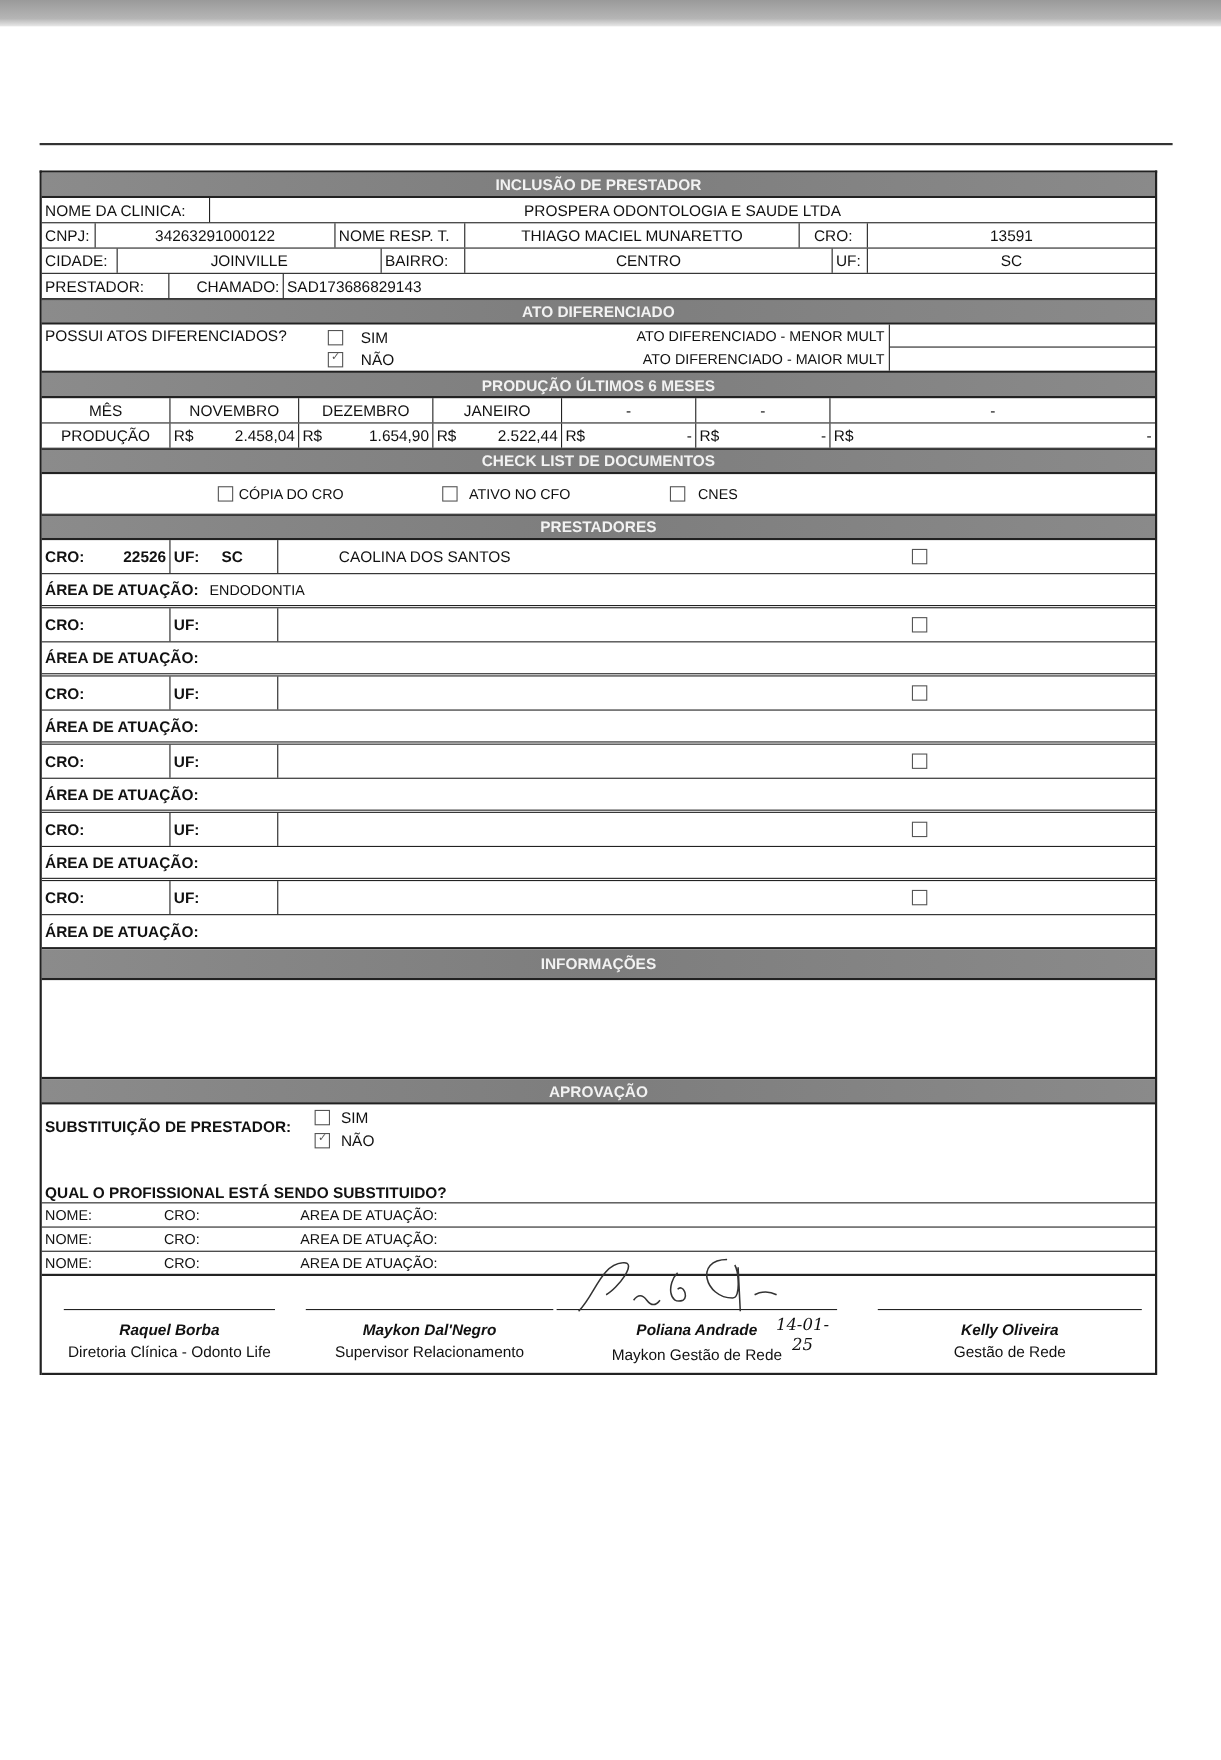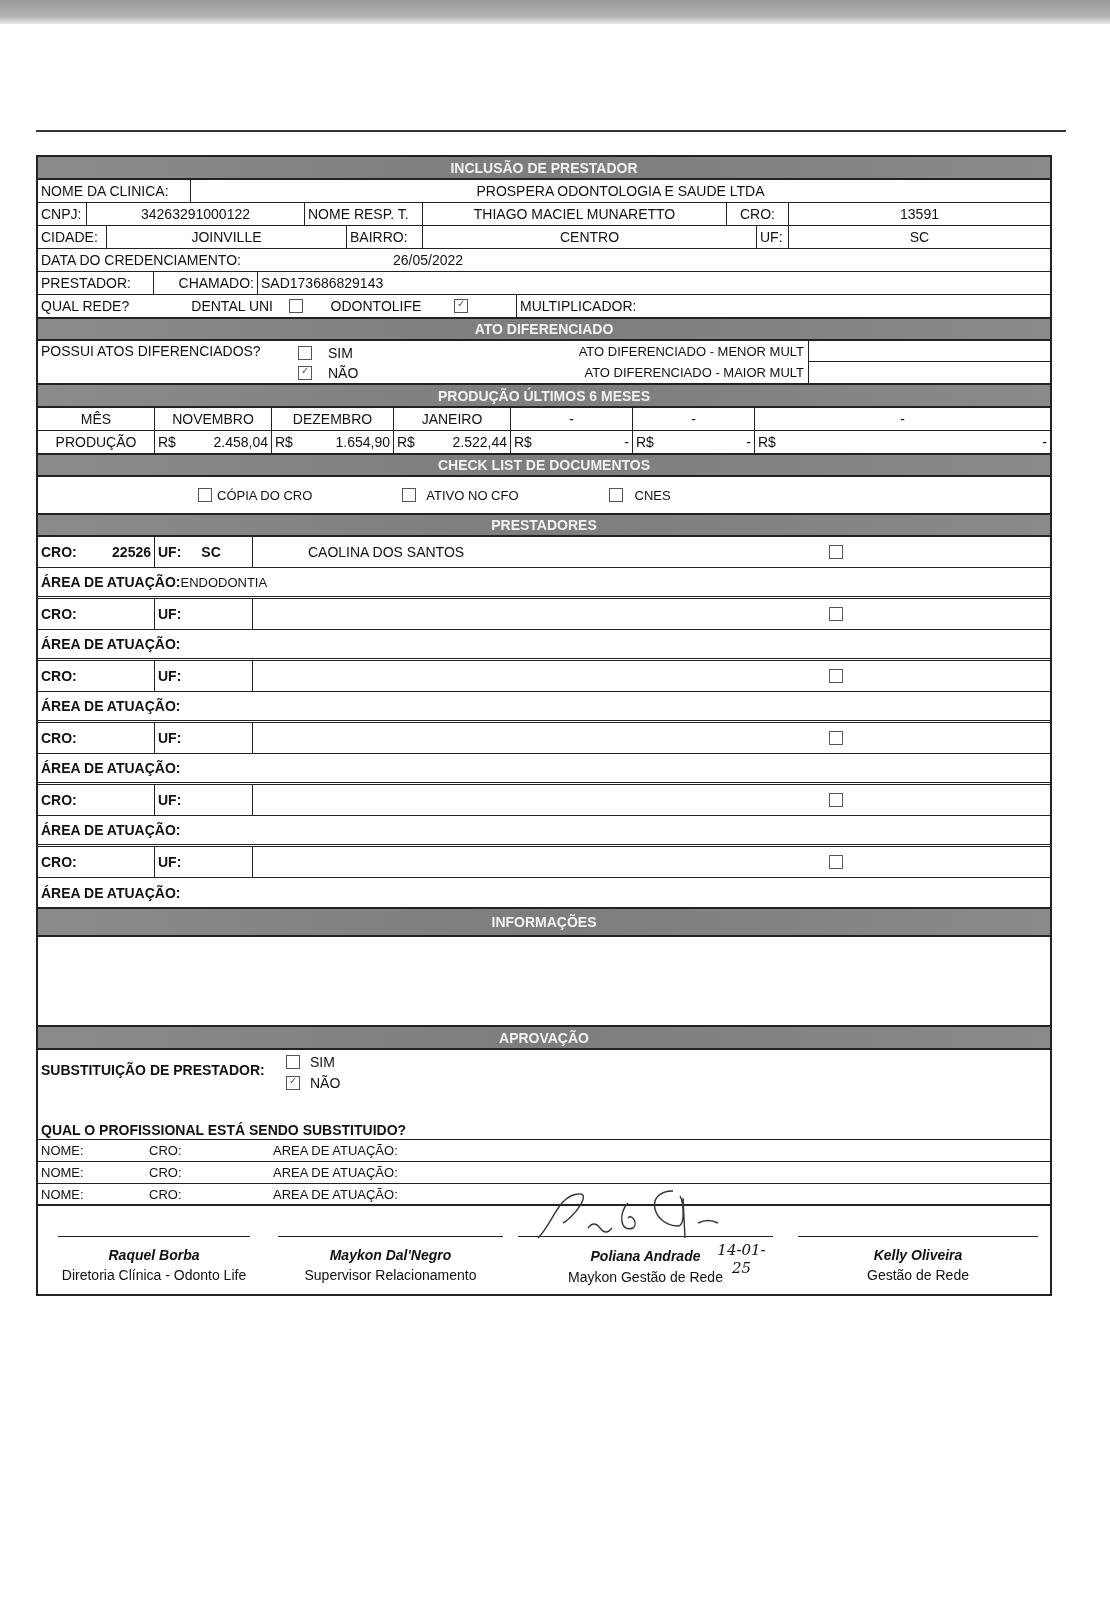--- a/index.html
+++ b/index.html
@@ -58,44 +58,27 @@
 
   <div class="row">
     <div class="cell" style="width:68px">CIDADE:</div>
     <div class="cell bl center" style="width:240px">JOINVILLE</div>
     <div class="cell bl" style="width:76px">BAIRRO:</div>
     <div class="cell bl center" style="width:334px">CENTRO</div>
     <div class="cell bl" style="width:32px">UF:</div>
     <div class="cell bl center" style="flex:1">SC</div>
   </div>
 
-  <div class="row">
-    <div class="cell" style="width:330px">DATA DO CREDENCIAMENTO:</div>
-    <div class="cell center" style="width:120px">26/05/2022</div>
-  </div>
 
   <div class="row">
     <div class="cell" style="width:115px">PRESTADOR:</div>
     <div class="cell bl right" style="width:104px">CHAMADO:</div>
     <div class="cell bl" style="flex:1">SAD173686829143</div>
   </div>
 
-  <div class="row">
-    <div class="cell" style="width:140px">QUAL REDE?</div>
-    <div class="cell right" style="width:98px">DENTAL UNI</div>
-    <div class="cell center" style="width:40px">
-        <span class="chk"></span>
-      </div>
-    <div class="cell center" style="width:120px">ODONTOLIFE</div>
-    <div class="cell center" style="width:50px">
-        <span class="chk on"></span>
-      </div>
-    <div class="cell bl" style="width:30px;border-left:none"></div>
-    <div class="cell bl" style="flex:1">MULTIPLICADOR:</div>
-  </div>
 
   <div class="bar">ATO DIFERENCIADO</div>
 
   <div style="display:flex;height:44px;border-bottom:2px solid #222;font-size:14px">
     <div style="width:260px;padding:2px 3px">POSSUI ATOS DIFERENCIADOS?</div>
     <div style="width:240px;padding-top:2px">
       <div style="height:20px;display:flex;align-items:center;gap:16px">
         <span class="chk"></span>
         <span>SIM</span>
       </div>
@@ -182,21 +165,21 @@
           <span class="bold">UF:</span>
           <span class="bold">SC</span>
         </div>
       <div class="cell bl" style="flex:1;padding-left:55px;position:relative">
           <span>CAOLINA DOS SANTOS</span>
           <span class="chk" style="position:absolute;left:576px;top:8px"></span>
         </div>
     </div>
     <div class="prest-area">
         <span class="bold">ÁREA DE ATUAÇÃO:</span>
-        <span class="small" style="margin-left:0">ENDODONTIA</span>
+        <span class="small" style="margin-left:10px">ENDODONTIA</span>
       </div>
 
     <div class="prest-row">
       <div class="cell bold" style="width:116px">CRO:</div>
       <div class="cell bl bold" style="width:98px">UF:</div>
       <div class="cell bl" style="flex:1;position:relative">
           <span class="chk" style="position:absolute;left:576px;top:8px"></span>
         </div>
     </div>
     <div class="prest-area bold">ÁREA DE ATUAÇÃO:</div>
@@ -276,21 +259,21 @@
     <div class="sig-col" style="left:20px;width:192px">
       <div class="sig-line"></div>
       <div class="sig-name">Raquel Borba</div>
       <div class="sig-role">Diretoria Clínica - Odonto Life</div>
     </div>
     <div class="sig-col" style="left:240px;width:225px">
       <div class="sig-line"></div>
       <div class="sig-name">Maykon Dal'Negro</div>
       <div class="sig-role">Supervisor Relacionamento</div>
     </div>
-    <div class="sig-col" style="left:480px;width:255px">
+    <div class="sig-col" style="left:468px;width:255px">
       <div class="sig-line"></div>
       <div style="position:relative">
         <span class="sig-name">Poliana Andrade</span>
         <span style="position:absolute;left:192px;top:-6px;font-family:'DejaVu Serif',serif;font-size:15px;font-style:italic">14-01-25</span>
       </div>
       <div class="sig-role">Maykon Gestão de Rede</div>
       <svg style="position:absolute;left:15px;top:-48px" width="200" height="60">
         <path d="M5 50 C 20 35, 25 8, 45 6 C 60 4, 40 30, 30 35 M 55 40 q 6 -8 12 0 q 6 8 12 0 M 95 15 c -10 10 -8 30 5 25 c 5 -3 0 -15 -5 -10 M 140 3 c -30 0 -20 35 5 35 c 8 0 5 -25 2 -30 M 150 10 l 2 40 M 165 35 q 10 -5 20 0" fill="none" stroke="#333" stroke-width="1.4"></path>
       </svg>
     </div>

